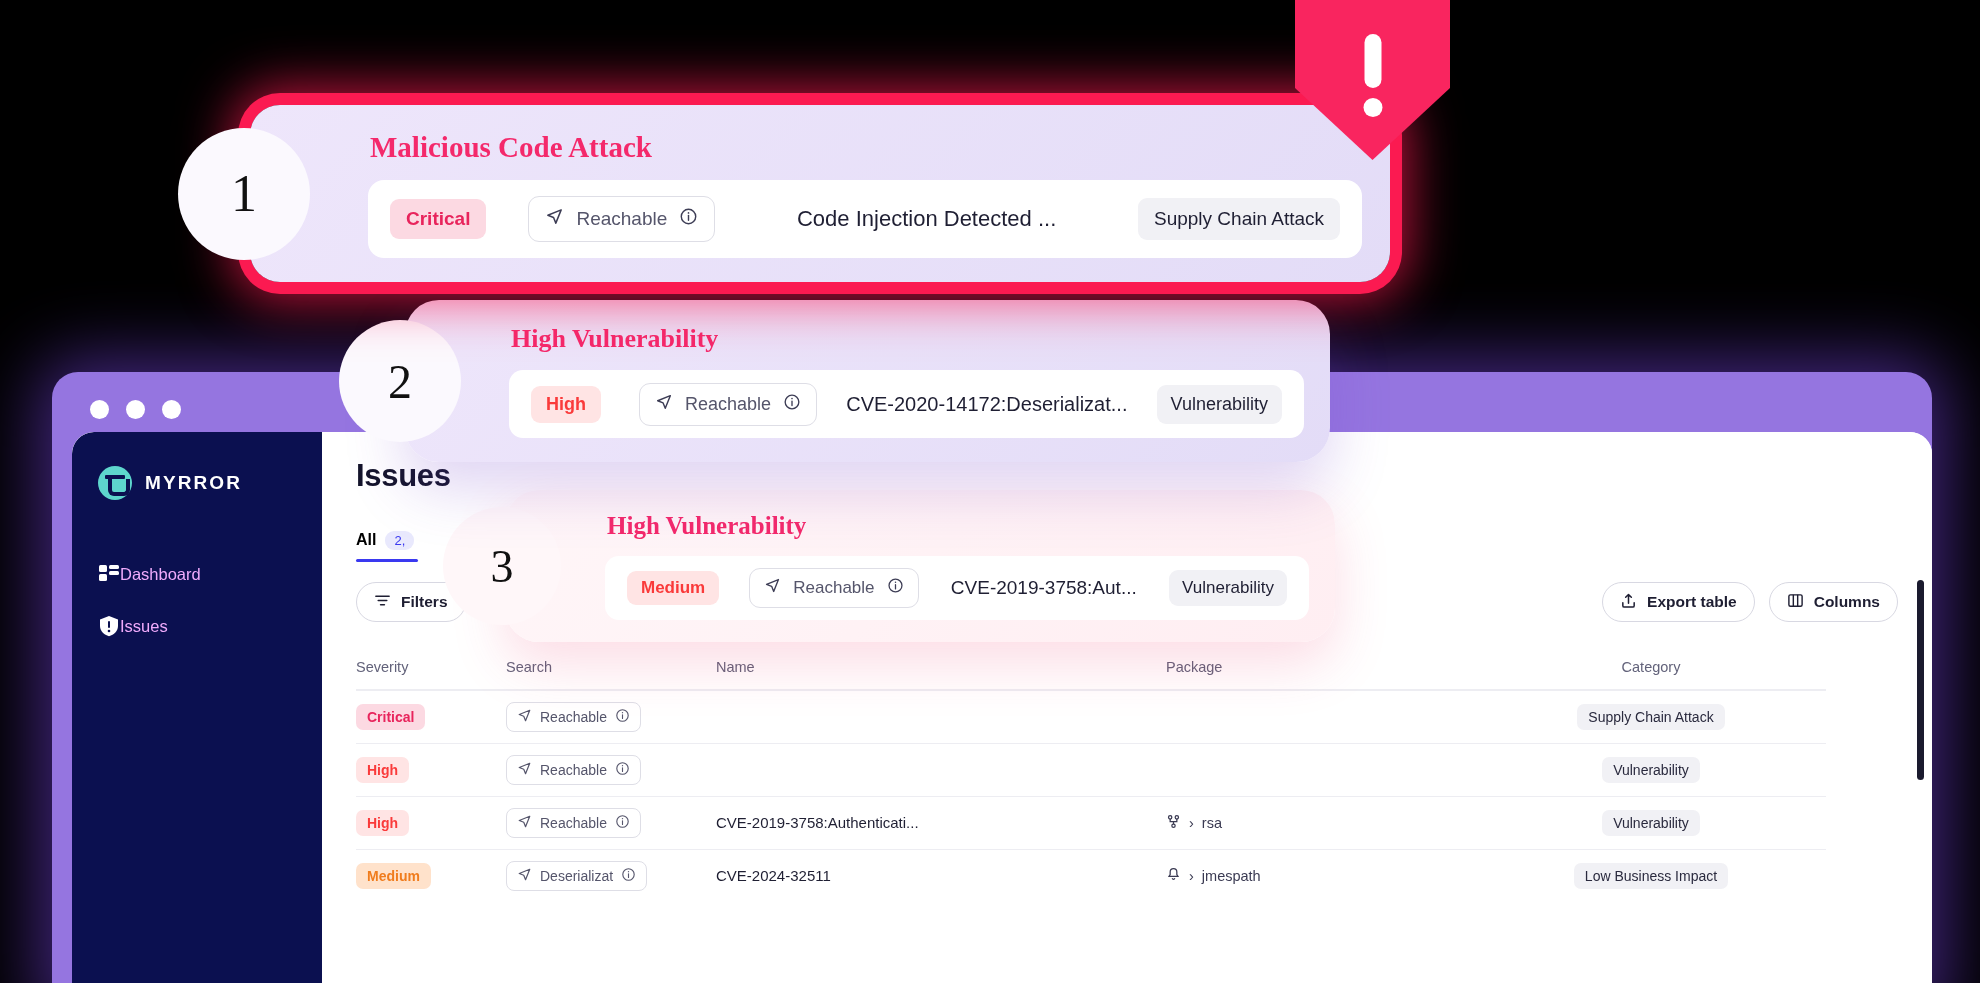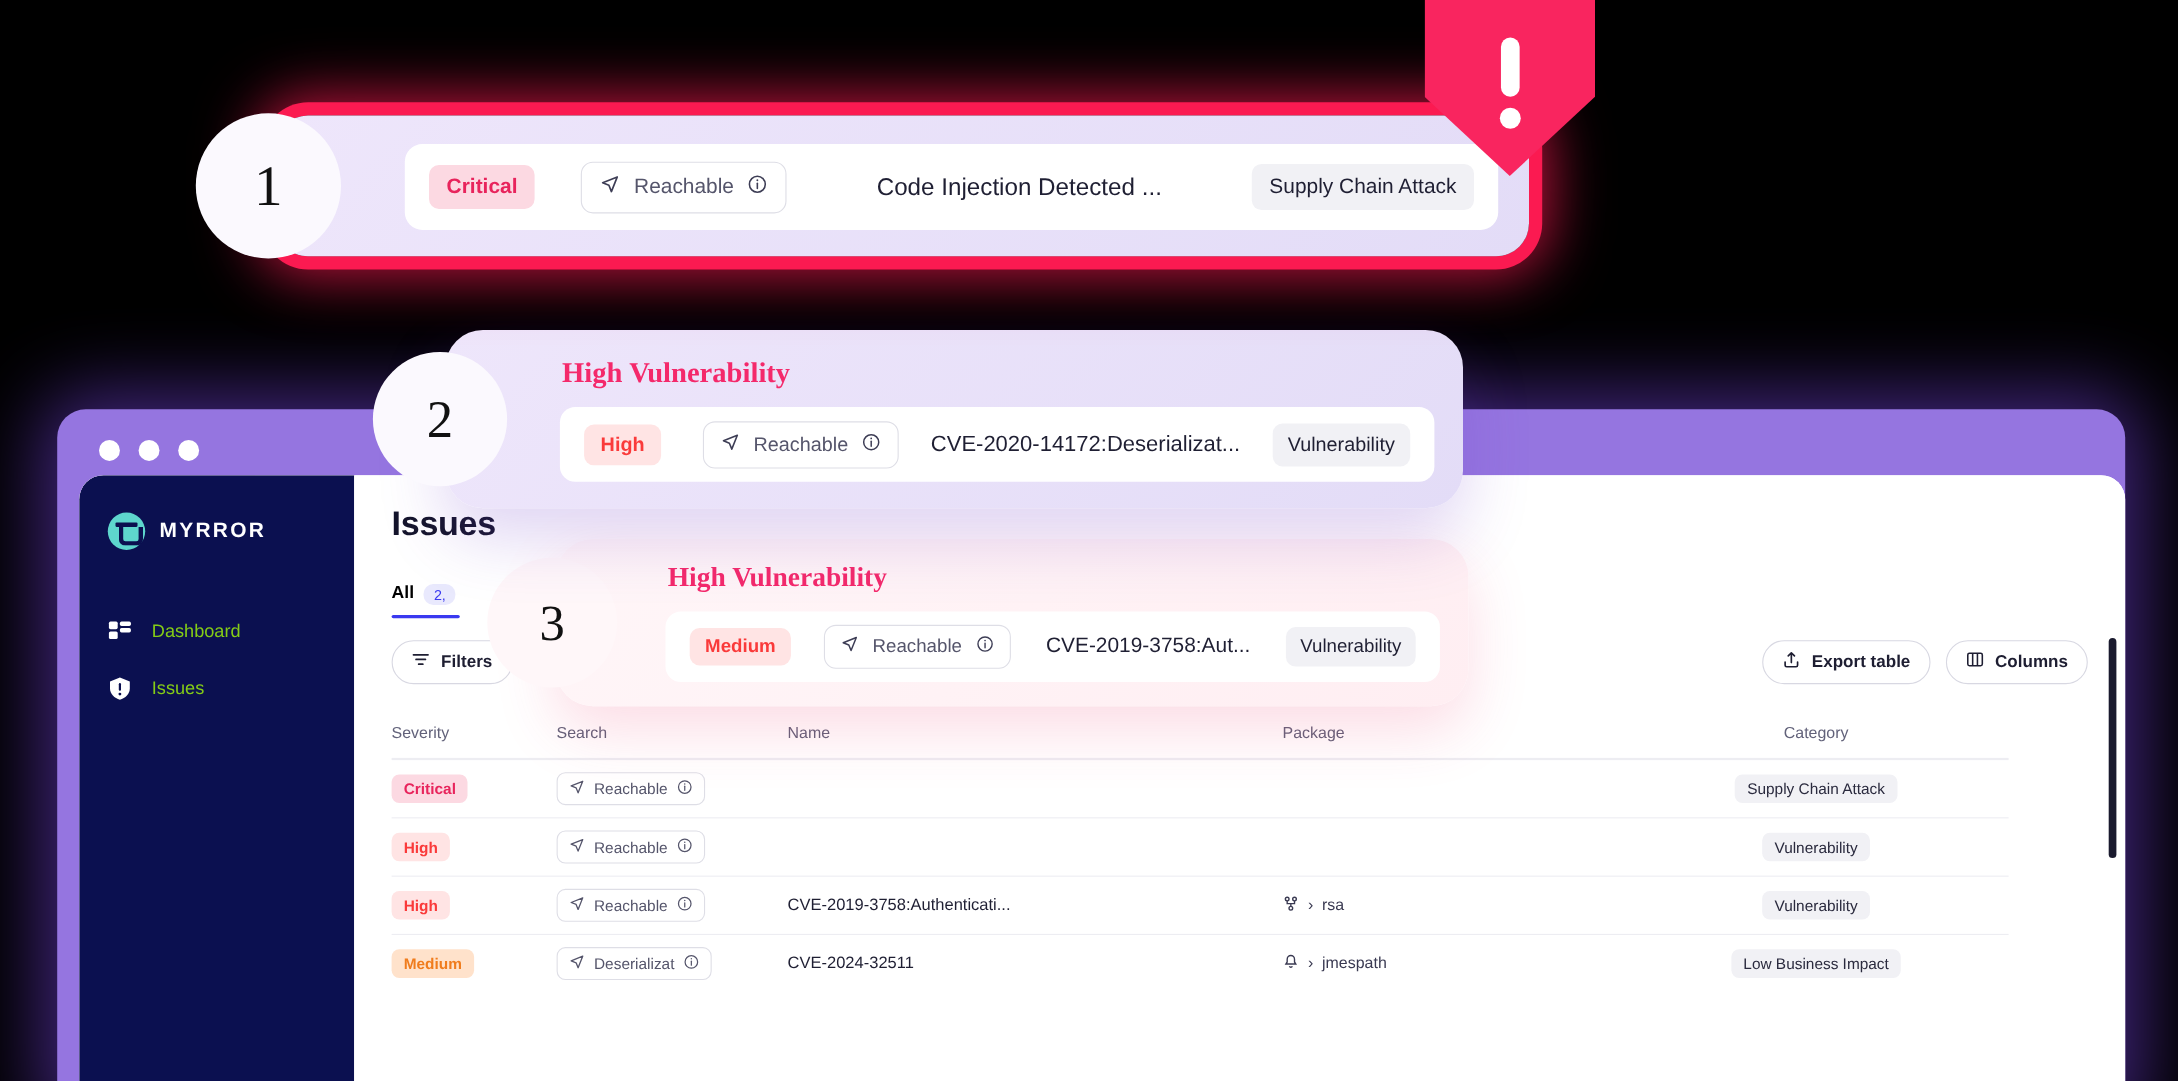--- a/index.html
+++ b/index.html
@@ -57,22 +57,22 @@
   #brand-mark::after {
     content: ""; position: absolute; left: 10px; top: 13px;
     width: 14px; height: 13px; border: 4px solid #0b1050;
     border-top: none; border-radius: 0 0 6px 6px;
   }
   #brand-name {
     font-size: 19px; font-weight: 700; letter-spacing: 2.1px; color: #fff;
   }
   #nav { margin-top: 42px; }
   .nav-item {
-    display: flex; align-items: center; gap: 18px;
-    padding: 0 26px; height: 52px; color: #84cc16;
+    display: flex; align-items: center; 
+    padding: 0 26px; height: 52px; color: #f0abfc;
     font-size: 16.5px;
     cursor: pointer;
   }
   .nav-icon { width: 22px; height: 22px; flex: 0 0 22px; display: block; }
 
   
   #main { flex: 1; background: #fff; position: relative; padding: 26px 34px 0 34px; }
   #page-title-row { height: 44px; }
   #page-title { font-size: 31px; font-weight: 700; color: #14142b; letter-spacing: -0.3px; }
 
@@ -453,20 +453,21 @@
   </div>
 
   <div id="shield">
     <div class="excl-bar"></div>
     <div class="excl-dot"></div>
   </div>
 
   <div class="callout" id="callout-1">
     <div class="card">
       <div class="num-bubble">1</div>
+      <div class="headline">Malicious Code Attack</div>
       <div class="inner-row">
         <span class="cal-chip chip-critical">Critical</span>
         <span style="width:42px"></span>
         <span class="cal-reach">
           <span class="ico">
             <svg viewBox="0 0 20 20" width="19" height="19" fill="none" stroke="#3d3d55" stroke-width="1.6" stroke-linejoin="round">
               <path d="M17 3L3 8.6l6 2.4 2.4 6z"></path>
             </svg>
           </span>
           <span>Reachable</span>

